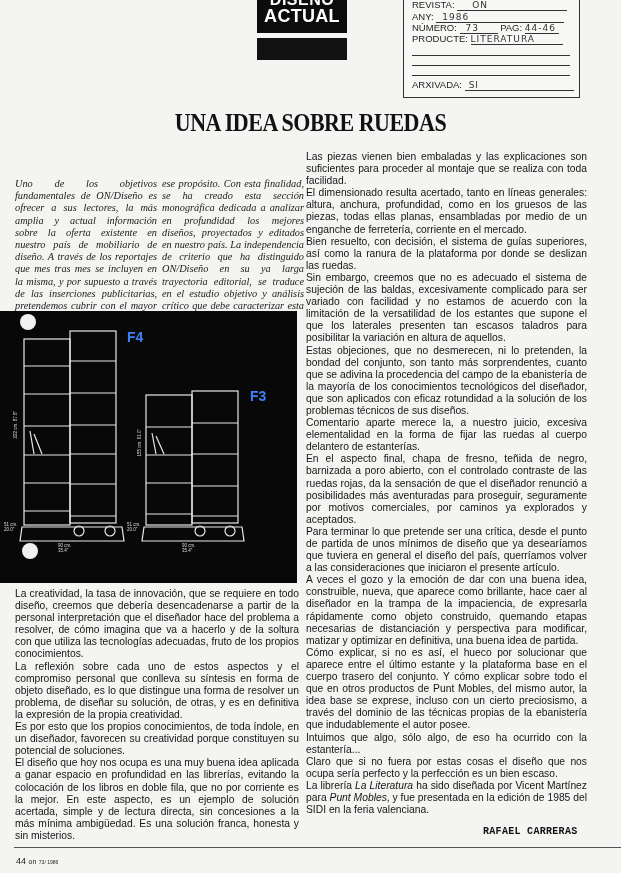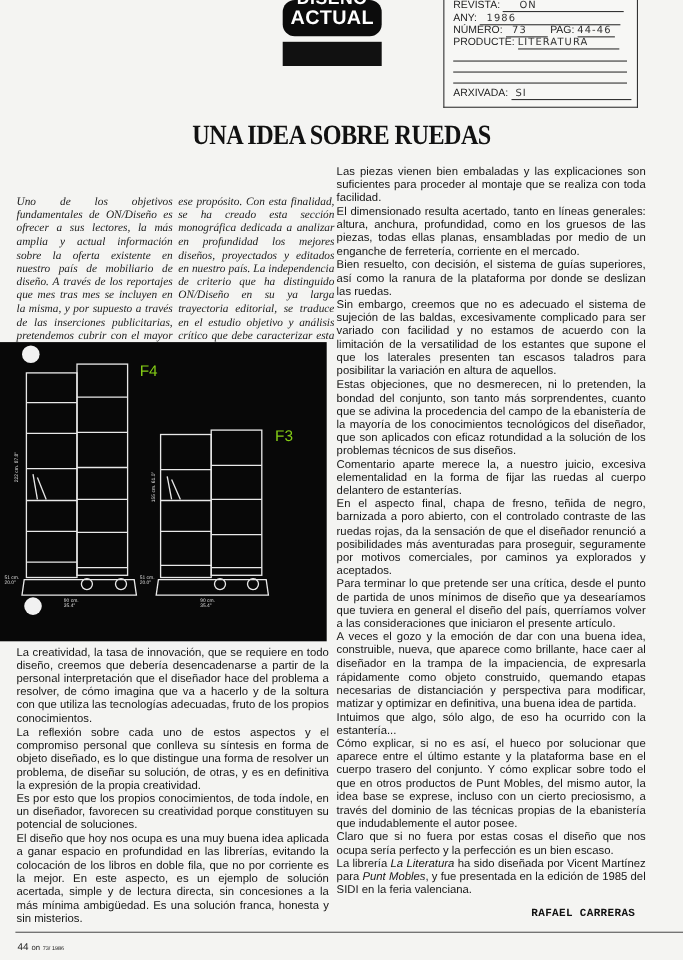--- a/index.html
+++ b/index.html
@@ -6,21 +6,20 @@
   body {
     width: 621px; height: 873px; position: relative; overflow: hidden;
     background: #f4f4f2; color: #111;
     font-family: "Liberation Sans", sans-serif;
   }
   .logo {
     position: absolute; left: 257px; top: 0; width: 90px; height: 33px;
     background: #0c0c0c; color: #fff; font-family: "Liberation Sans", sans-serif;
     font-weight: bold; font-size: 16px; line-height: 16px; text-align: center;
     overflow: hidden;
-    border-radius: 11px;
   }
   .logo .l1 { display:block; margin-top:-8px; letter-spacing: 0.5px; }
   .logo .l2 { display:block; font-size: 18px; letter-spacing: 0.3px; }
   .logo-bar {
     position: absolute; left: 257px; top: 38px; width: 90px; height: 22px; background: #111;
   }
   .stamp {
     position: absolute; left: 403px; top: -3px; width: 175px; height: 100px;
     border: 1px solid #333; border-top: none; background: #f7f7f5;
     font-size: 9.5px; color: #222;
@@ -40,21 +39,21 @@
   }
   .col {
     position: absolute; font-size: 10.3px; line-height: 12.1px; text-align: justify; color: #151515;
   }
   .col p { margin: 0; }
   .col em { font-style: italic; }
   .figure {
     position: absolute; left: 0; top: 311px; width: 297px; height: 272px; background: #080808;
   }
   .hole { position:absolute; width: 16px; height: 16px; border-radius: 50%; background: #f1f1f1; }
-  .flabel { position:absolute; color:#84cc16; font-weight:normal; font-size: 14px; }
+  .flabel { position:absolute; color:#3b82f6; font-weight:bold; font-size: 14px; }
   .dim { position:absolute; color:#ddd; font-size: 4.5px; line-height: 5px; }
   .rule { position:absolute; left: 14px; top: 847px; width: 607px; height: 1px; background: #555; }
   .folio { position:absolute; left: 16px; top: 856px; font-size: 9px; color:#222; }
   .folio .small { font-size: 5px; }
   .byline { position:absolute; left: 483px; top: 826px; font-weight:bold; font-size: 10px; letter-spacing: 0.3px; font-family: Liberation Mono, monospace; }
 </style>
 </head>
 <body>
 
 <div class="logo">
@@ -159,22 +158,22 @@
 <div class="col" style="left:306px;top:151px;width:281px">
   <p>Las piezas vienen bien embaladas y las explicaciones son suficientes para proceder al montaje que se realiza con toda facilidad.</p>
   <p>El dimensionado resulta acertado, tanto en líneas generales: altura, anchura, profundidad, como en los gruesos de las piezas, todas ellas planas, ensambladas por medio de un enganche de ferretería, corriente en el mercado.</p>
   <p>Bien resuelto, con decisión, el sistema de guías superiores, así como la ranura de la plataforma por donde se deslizan las ruedas.</p>
   <p>Sin embargo, creemos que no es adecuado el sistema de sujeción de las baldas, excesivamente complicado para ser variado con facilidad y no estamos de acuerdo con la limitación de la versatilidad de los estantes que supone el que los laterales presenten tan escasos taladros para posibilitar la variación en altura de aquellos.</p>
   <p>Estas objeciones, que no desmerecen, ni lo pretenden, la bondad del conjunto, son tanto más sorprendentes, cuanto que se adivina la procedencia del campo de la ebanistería de la mayoría de los conocimientos tecnológicos del diseñador, que son aplicados con eficaz rotundidad a la solución de los problemas técnicos de sus diseños.</p>
   <p>Comentario aparte merece la, a nuestro juicio, excesiva elementalidad en la forma de fijar las ruedas al cuerpo delantero de estanterías.</p>
   <p>En el aspecto final, chapa de fresno, teñida de negro, barnizada a poro abierto, con el controlado contraste de las ruedas rojas, da la sensación de que el diseñador renunció a posibilidades más aventuradas para proseguir, seguramente por motivos comerciales, por caminos ya explorados y aceptados.</p>
   <p>Para terminar lo que pretende ser una crítica, desde el punto de partida de unos mínimos de diseño que ya desearíamos que tuviera en general el diseño del país, querríamos volver a las consideraciones que iniciaron el presente artículo.</p>
   <p>A veces el gozo y la emoción de dar con una buena idea, construible, nueva, que aparece como brillante, hace caer al diseñador en la trampa de la impaciencia, de expresarla rápidamente como objeto construido, quemando etapas necesarias de distanciación y perspectiva para modificar, matizar y optimizar en definitiva, una buena idea de partida.</p>
+  <p>Cómo explicar, si no es así, el hueco por solucionar que aparece entre el último estante y la plataforma base en el cuerpo trasero del conjunto. Y cómo explicar sobre todo el que en otros productos de Punt Mobles, del mismo autor, la idea base se exprese, incluso con un cierto preciosismo, a través del dominio de las técnicas propias de la ebanistería que indudablemente el autor posee.</p>
   <p>Intuimos que algo, sólo algo, de eso ha ocurrido con la estantería...</p>
-  <p>Cómo explicar, si no es así, el hueco por solucionar que aparece entre el último estante y la plataforma base en el cuerpo trasero del conjunto. Y cómo explicar sobre todo el que en otros productos de Punt Mobles, del mismo autor, la idea base se exprese, incluso con un cierto preciosismo, a través del dominio de las técnicas propias de la ebanistería que indudablemente el autor posee.</p>
   <p>Claro que si no fuera por estas cosas el diseño que nos ocupa sería perfecto y la perfección es un bien escaso.</p>
   <p><span>La librería </span><em>La Literatura</em><span> ha sido diseñada por Vicent Martínez para </span><em>Punt Mobles</em><span>, y fue presentada en la edición de 1985 del SIDI en la feria valenciana.</span></p>
 </div>
 
 <div class="byline">RAFAEL CARRERAS</div>
 
 <div class="rule"></div>
 <div class="folio">
   <span>44</span>
   <span class="small" style="font-size:7px">on</span>

